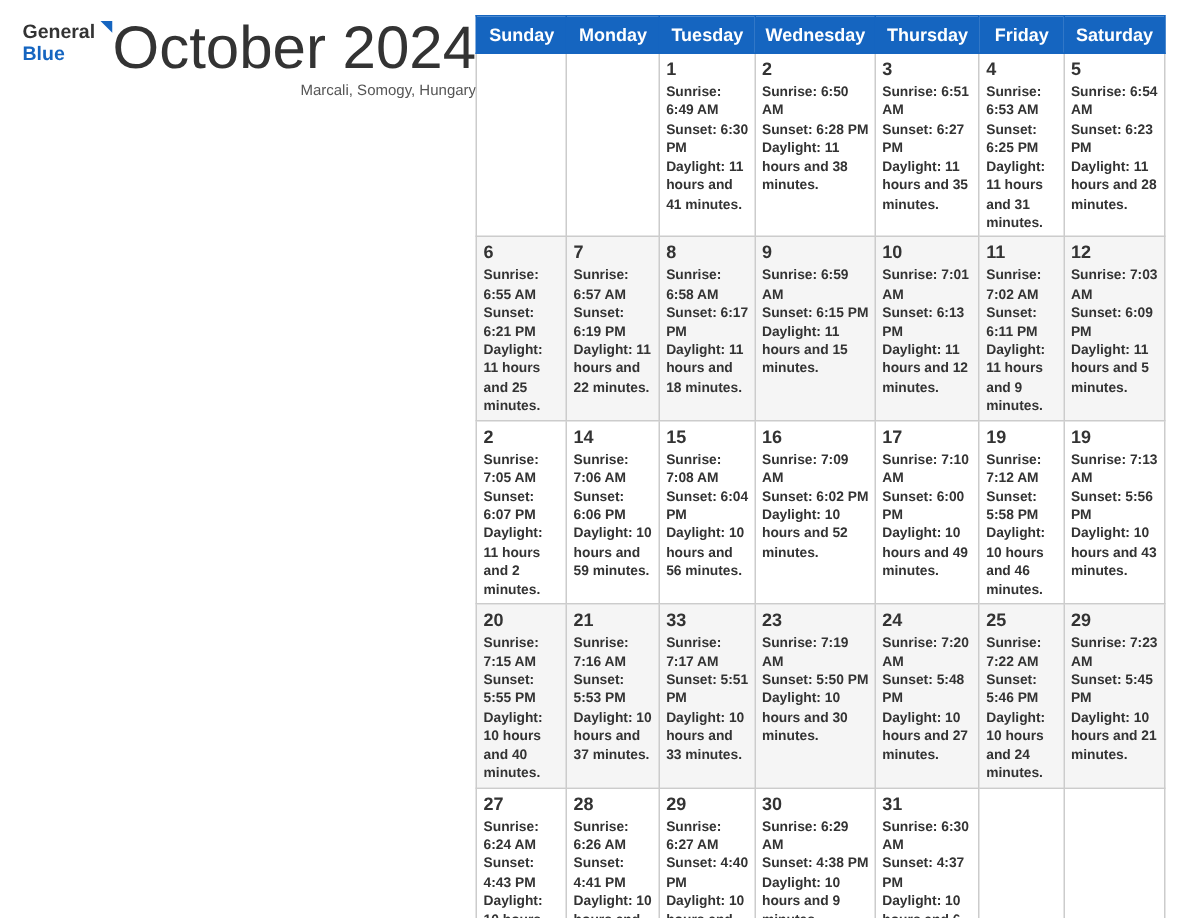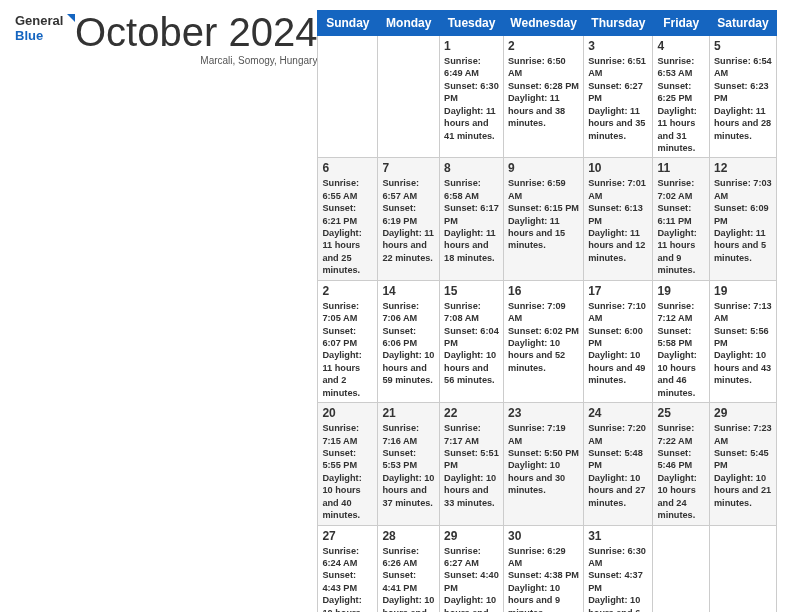--- a/index.html
+++ b/index.html
@@ -200,21 +200,21 @@
         <tr>
           <td>
             <span class="day-num">20</span>
             <div class="day-info"><span><b>Sunrise</b>: 7:15 AM</span><br><span><b>Sunset</b>: 5:55 PM</span><br><span><b>Daylight</b>: 10 hours and 40 minutes.</span></div>
           </td>
           <td>
             <span class="day-num">21</span>
             <div class="day-info"><span><b>Sunrise</b>: 7:16 AM</span><br><span><b>Sunset</b>: 5:53 PM</span><br><span><b>Daylight</b>: 10 hours and 37 minutes.</span></div>
           </td>
           <td>
-            <span class="day-num">22</span>
+            <span class="day-num">33</span>
             <div class="day-info"><span><b>Sunrise</b>: 7:17 AM</span><br><span><b>Sunset</b>: 5:51 PM</span><br><span><b>Daylight</b>: 10 hours and 33 minutes.</span></div>
           </td>
           <td>
             <span class="day-num">23</span>
             <div class="day-info"><span><b>Sunrise</b>: 7:19 AM</span><br><span><b>Sunset</b>: 5:50 PM</span><br><span><b>Daylight</b>: 10 hours and 30 minutes.</span></div>
           </td>
           <td>
             <span class="day-num">24</span>
             <div class="day-info"><span><b>Sunrise</b>: 7:20 AM</span><br><span><b>Sunset</b>: 5:48 PM</span><br><span><b>Daylight</b>: 10 hours and 27 minutes.</span></div>
           </td>

